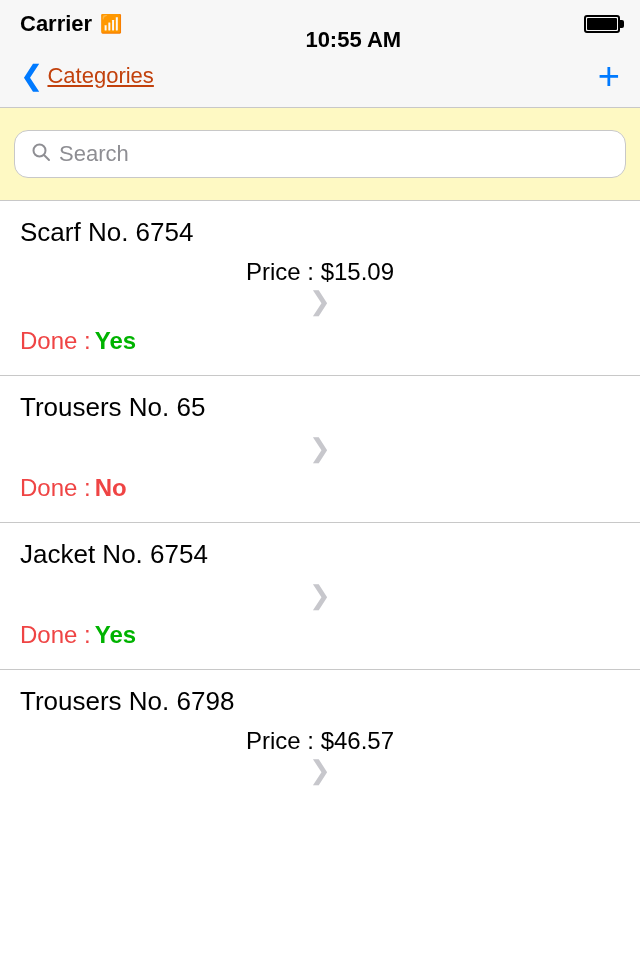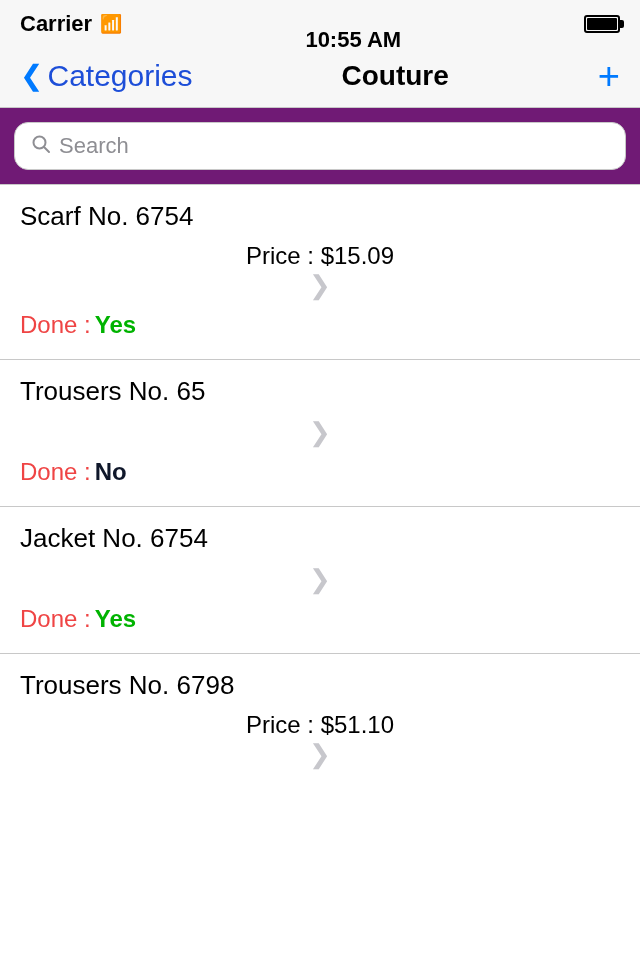--- a/index.html
+++ b/index.html
@@ -89,40 +89,41 @@
       font-size: 24px;
       gap: 4px;
       cursor: pointer;
     }
     .nav-back-chevron {
       font-size: 28px;
       line-height: 1;
       color: #007aff;
     }
     .nav-back-text {
-      font-size: 30px;
-      color: #1d4ed8;
+      font-size: 22px;
+      color: #c2410c;
+      text-decoration: underline;
     }
     .nav-title {
       font-size: 28px;
       font-weight: 700;
       color: #000;
     }
     .nav-add {
       font-size: 38px;
       color: #007aff;
       line-height: 1;
       cursor: pointer;
       font-weight: 300;
     }
 
     
     .search-bar-container {
-      background: #701a75;
-      padding: 14px 14px;
+      background: #fef9c3;
+      padding: 22px 14px;
       border-bottom: 1px solid #c8c8c8;
     }
     .search-bar {
       background: #ffffff;
       border-radius: 14px;
       border: 1px solid #c8c8c8;
       display: flex;
       align-items: center;
       padding: 10px 16px;
       gap: 8px;
@@ -194,21 +195,21 @@
     .done-value-yes {
       font-size: 24px;
       font-weight: 700;
       color: #00b300;
       margin-left: 4px;
     }
 
     .done-value-no {
       font-size: 24px;
       font-weight: 700;
-      color: #0f172a;
+      color: #ef4444;
       margin-left: 4px;
     }
   </style>
 </head>
 <body>
 
 <div class="status-bar">
   <div class="status-left">
     <span>Carrier</span>
     <span class="wifi-icon">📶</span>
@@ -219,21 +220,20 @@
       <div class="battery-fill"></div>
     </div>
   </div>
 </div>
 
 <div class="nav-bar">
   <div class="nav-back">
     <span class="nav-back-chevron">❮</span>
     <span class="nav-back-text">Categories</span>
   </div>
-  <div class="nav-title">Couture</div>
   <div class="nav-add">+</div>
 </div>
 
 <div class="search-bar-container">
   <div class="search-bar">
     <span class="search-icon-svg">
       <svg width="20" height="20" viewBox="0 0 20 20" fill="none" xmlns="http://www.w3.org/2000/svg">
         <circle cx="8.5" cy="8.5" r="6" stroke="#8e8e93" stroke-width="2"></circle>
         <line x1="13" y1="13" x2="18" y2="18" stroke="#8e8e93" stroke-width="2" stroke-linecap="round"></line>
       </svg>
@@ -274,18 +274,18 @@
     </div>
     <div class="item-done-row">
       <span class="item-done-text">Done :</span>
       <span class="done-value-yes">Yes</span>
     </div>
   </div>
 
   <div class="list-item" style="border-bottom: none;">
     <div class="item-name">Trousers No. 6798</div>
     <div class="item-price-row">
-      <span class="item-price-text">Price : $51.10</span>
+      <span class="item-price-text">Price : $46.57</span>
       <span class="chevron-right">❯</span>
     </div>
   </div>
 
 </div>
 
 </body></html>

